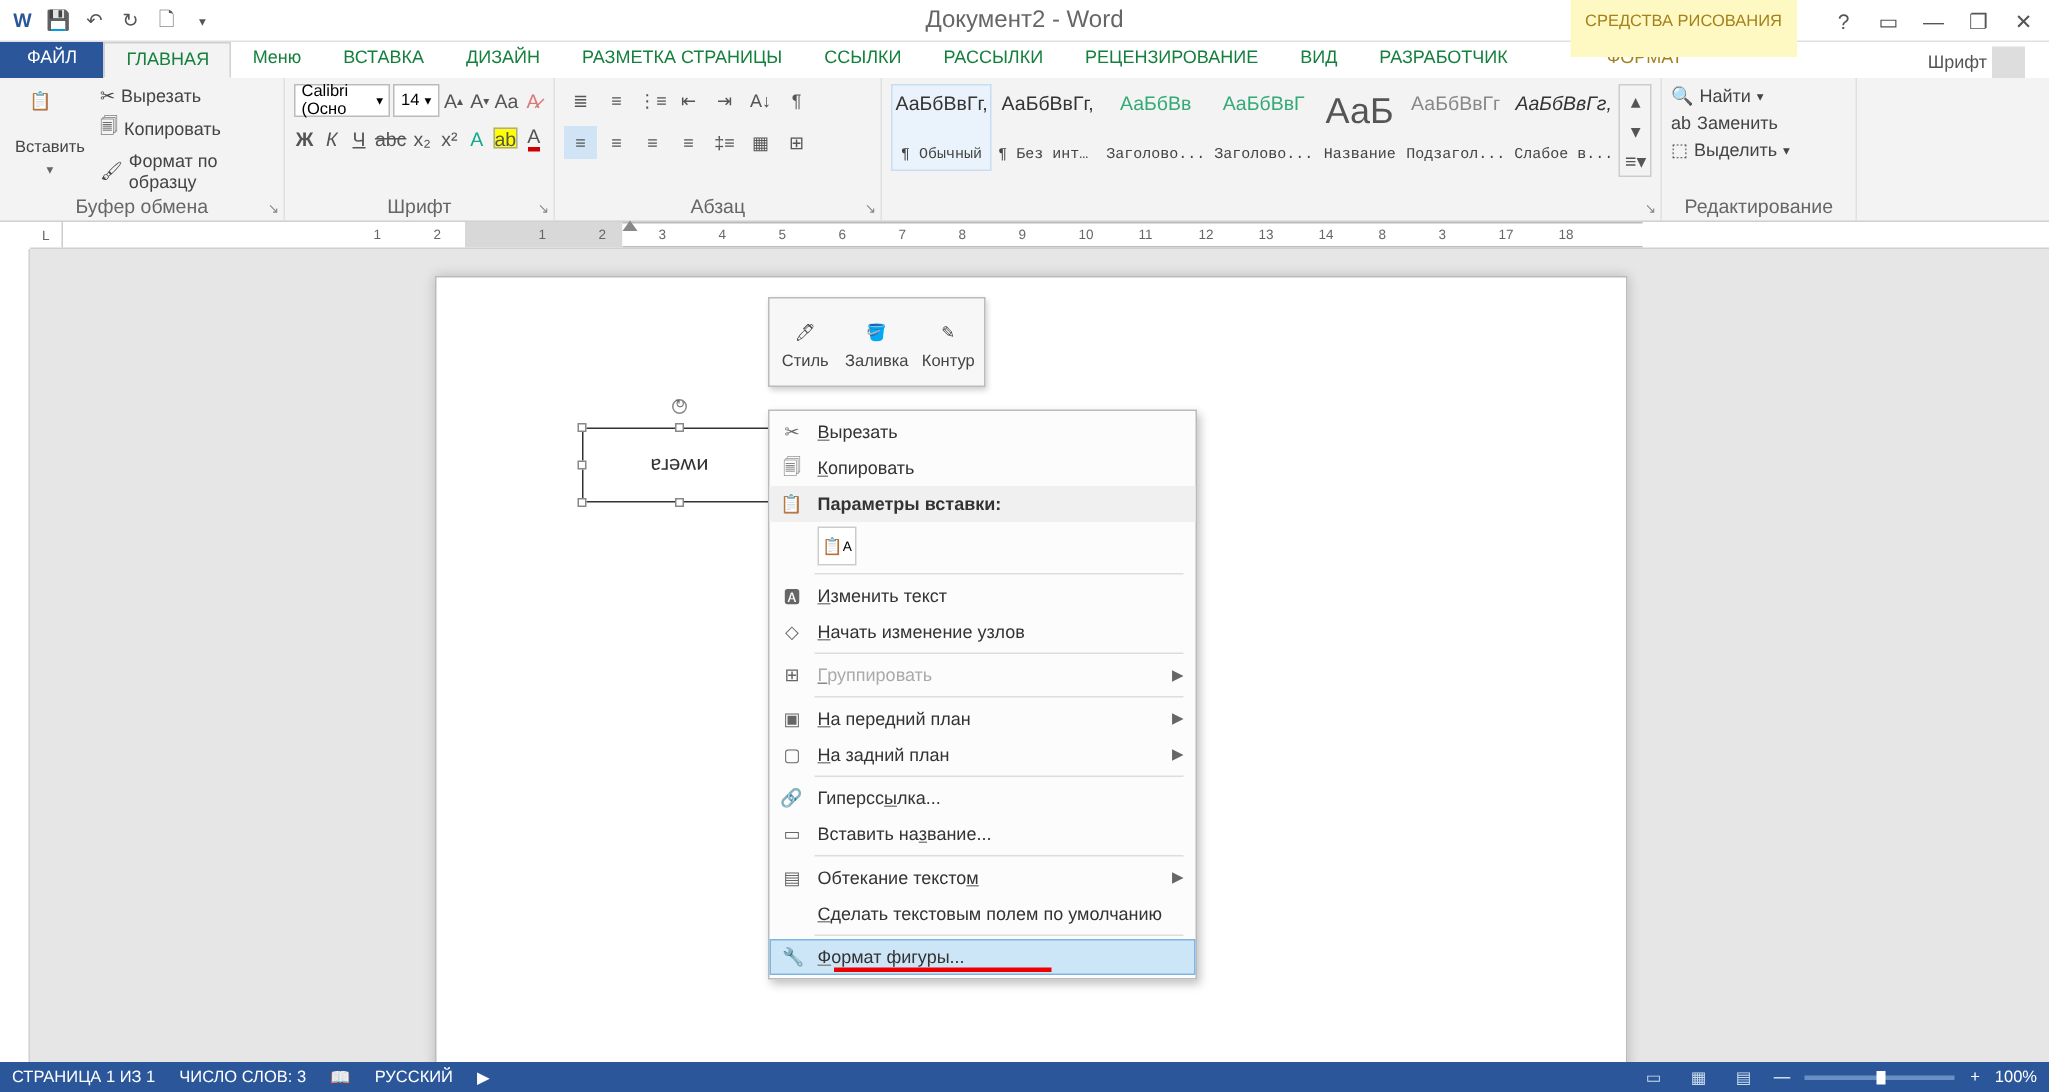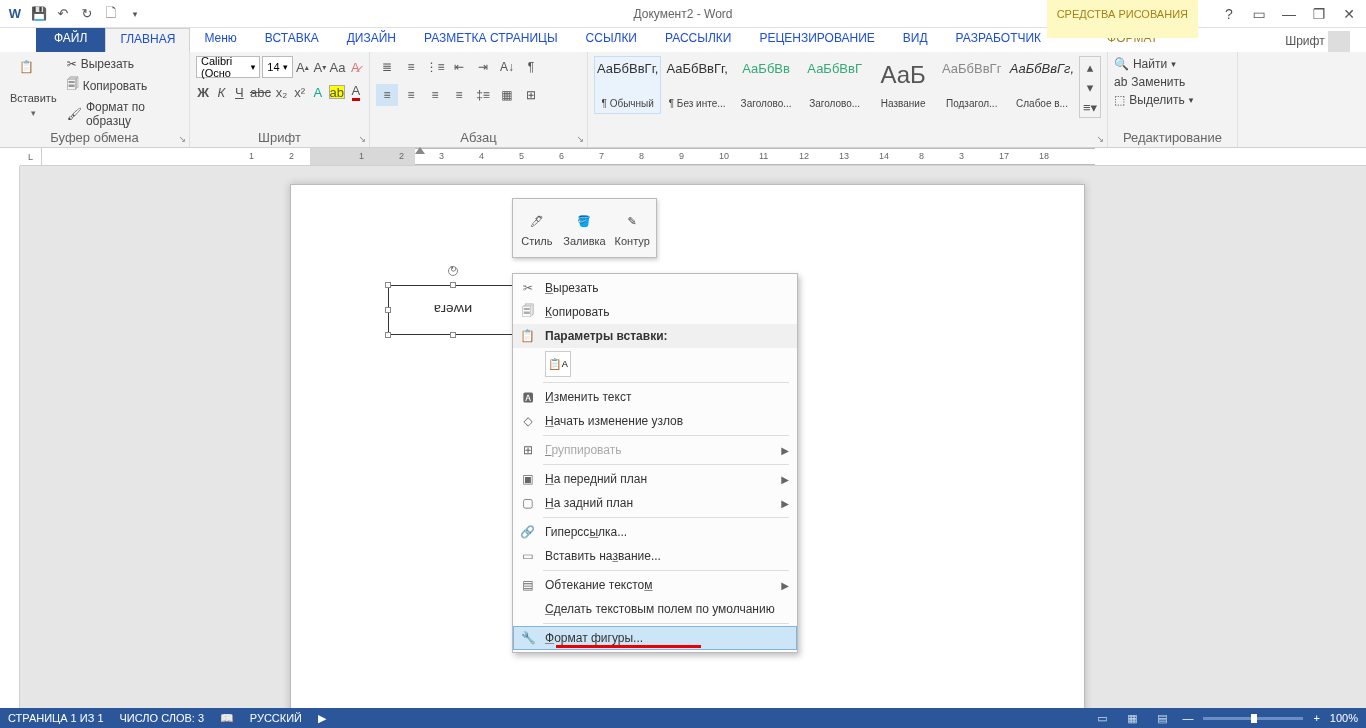--- a/index.html
+++ b/index.html
@@ -2,30 +2,30 @@
 <html><head>
 <meta charset="utf-8">
 <style>
 * { margin: 0; padding: 0; box-sizing: border-box; font-family: 'Segoe UI', Tahoma, sans-serif; }
 body { width: 1366px; height: 728px; background: #fff; overflow: hidden; position: relative; font-size: 12px; }
 
 
 .titlebar { height: 28px; background: #fff; display: flex; align-items: center; border-bottom: 1px solid #e0e0e0; }
 .qat { display: flex; gap: 2px; padding-left: 4px; align-items: center; }
 .qat-item { width: 22px; height: 22px; display: flex; align-items: center; justify-content: center; color: #555; font-size: 13px; }
-.titlebar-title { position: absolute; left: 50%; transform: translateX(-50%); color: #666; font-size: 12px; }
+.titlebar-title { position: absolute; left: 50%; transform: translateX(-50%); color: #666; font-size: 16px; }
 .drawingtools { position: absolute; right: 168px; background: #fef9c3; color: #a4821b; padding: 18px 10px; font-size: 11px; }
 .winbtns { margin-left: auto; display: flex; gap: 8px; padding-right: 6px; align-items: center; }
 .winbtn { width: 22px; height: 22px; display: flex; align-items: center; justify-content: center; color: #555; font-size: 14px; }
 .avatar { width: 22px; height: 22px; background: #ddd; }
 
 
 .tabs { height: 24px; display: flex; background: #fff; font-size: 12px; }
-.tab { padding: 3px 14px; color: #1d4ed8; cursor: pointer; }
-.tab-file { background: #2b579a; color: #fff; padding: 3px 18px; margin-left: 36px; }
+.tab { padding: 3px 14px; color: #15803d; cursor: pointer; }
+.tab-file { background: #2b579a; color: #fff; padding: 3px 18px; }
 .tab-active { border: 1px solid #d0d0d0; border-bottom: 1px solid #f3f3f3; background: #f3f3f3; }
 .tab-format { color: #a4821b; margin-left: auto; position: absolute; right: 190px; }
 .signin { position: absolute; right: 8px; color: #555; font-size: 12px; padding: 3px 8px; }
 
 
 .ribbon { height: 96px; background: #f3f3f3; border-bottom: 1px solid #d0d0d0; display: flex; position: relative; }
 .group { border-right: 1px solid #e0e0e0; padding: 4px 6px; display: flex; flex-direction: column; position: relative; }
 .group-title { position: absolute; bottom: 2px; left: 0; right: 0; text-align: center; font-size: 13px; color: #666; }
 .group-launcher { position: absolute; bottom: 3px; right: 3px; font-size: 9px; color: #888; }
 
@@ -48,21 +48,21 @@
 
 .para-group { width: 218px; }
 .para-row { display: flex; gap: 2px; }
 .sm-btn2 { width: 22px; height: 22px; display: flex; align-items: center; justify-content: center; color: #555; }
 
 .styles-group { width: 520px; }
 .style-item { width: 70px; height: 58px; border: 1px solid transparent; display: flex; flex-direction: column; align-items: center; justify-content: space-between; padding: 4px 2px; }
 .style-item.sel { border: 1px solid #c7ddf2; background: #eaf3fb; }
 .style-preview { font-size: 13px; color: #333; }
 .style-preview.big { font-size: 24px; color: #555; }
-.style-label { font-size: 10px; color: #444; white-space: nowrap; overflow: hidden; text-overflow: ellipsis; max-width: 66px; }
+.style-label { font-size: 10px; color: #444; white-space: nowrap; overflow: hidden; text-overflow: ellipsis; max-width: 66px; font-family: Liberation Mono, monospace; }
 .styles-row { display: flex; gap: 2px; }
 
 .edit-group { width: 130px; }
 .edit-col { display: flex; flex-direction: column; gap: 2px; font-size: 12px; color: #444; }
 .edit-row { display: flex; align-items: center; gap: 4px; padding: 1px 0; }
 
 
 .ruler-h { height: 18px; background: #fff; border-bottom: 1px solid #d0d0d0; position: relative; margin-left: 20px; }
 .ruler-h-sel { position: absolute; height: 100%; width: 22px; left: 0; top: 0; display: flex; align-items: center; justify-content: center; font-size: 9px; color: #666; border-right: 1px solid #ccc; }
 .ruler-track { position: absolute; left: 290px; height: 100%; display: flex; align-items: center; }

